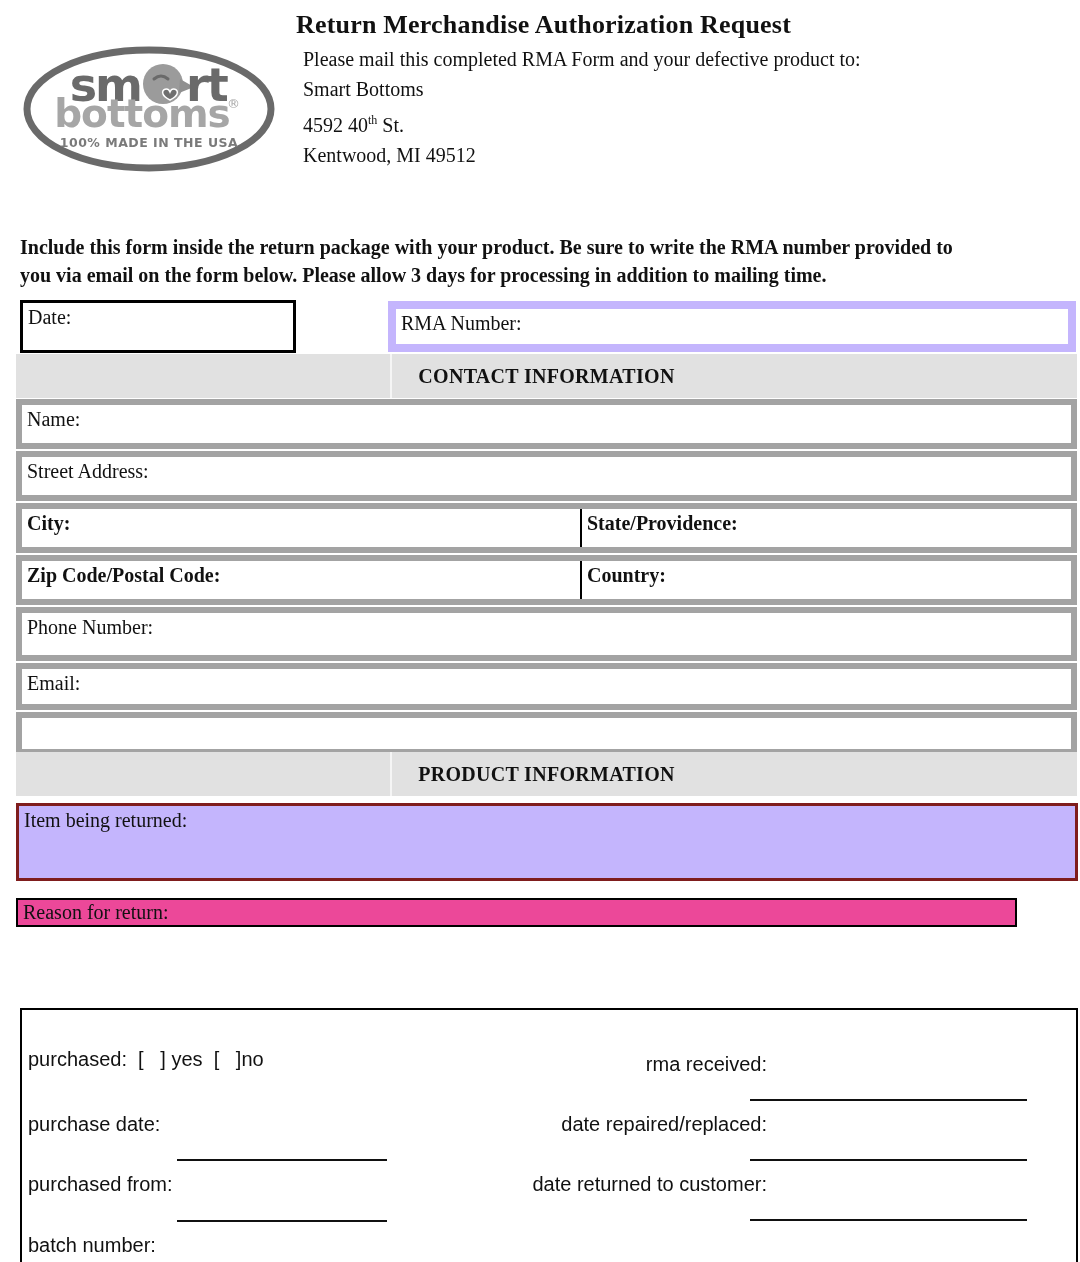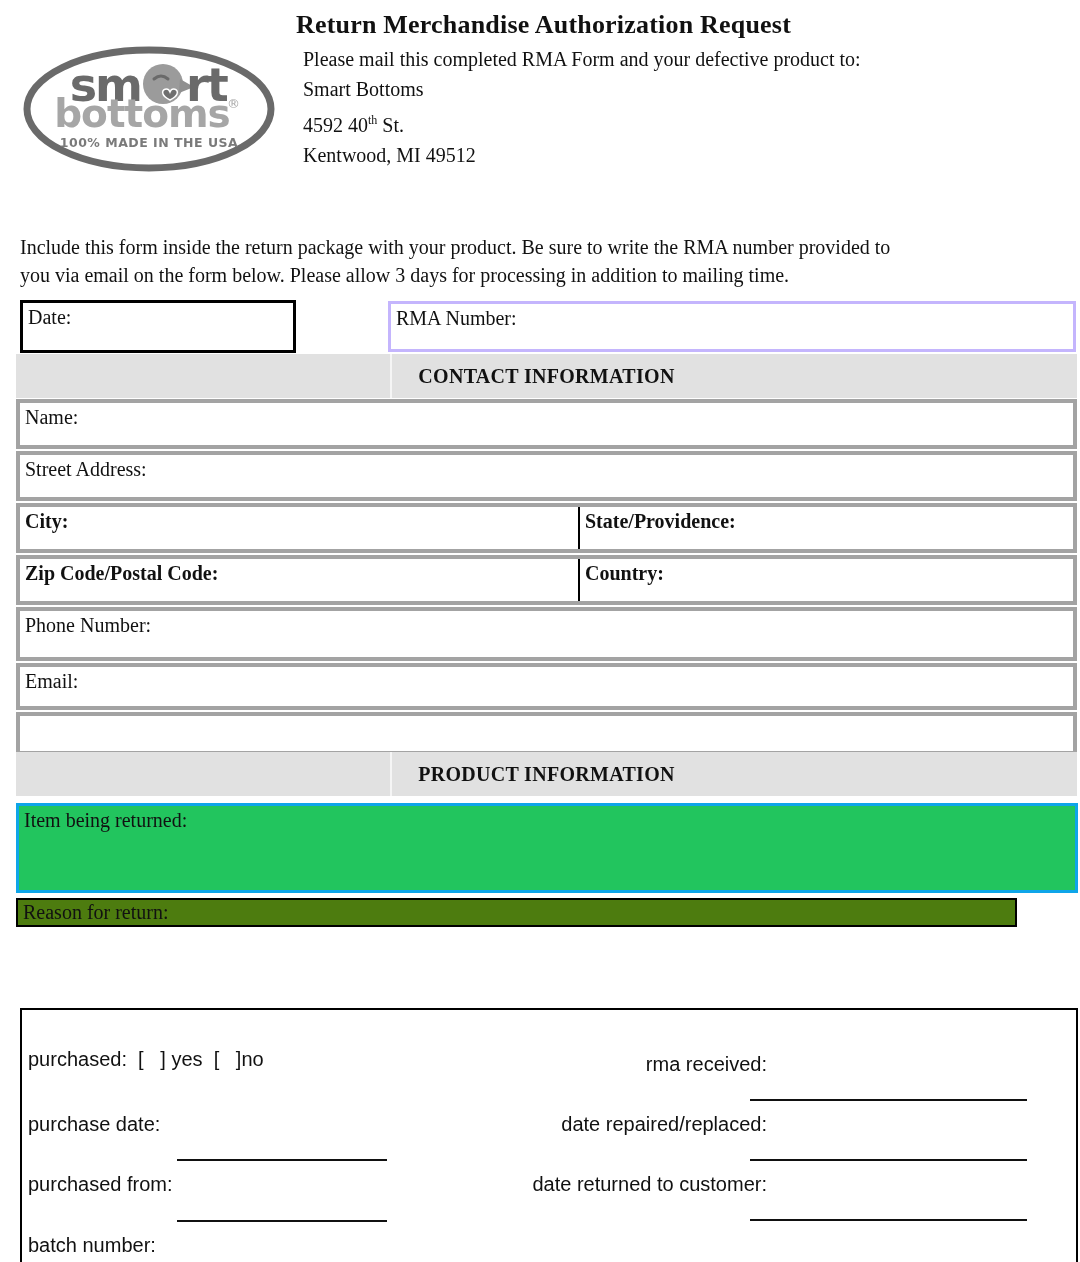--- a/index.html
+++ b/index.html
@@ -18,62 +18,62 @@
   .logo { position: absolute; left: 20px; top: 46px; width: 258px; height: 128px; }
   .title {
     position: absolute; left: 296px; top: 10px;
     font-size: 26px; font-weight: bold; letter-spacing: 0.2px;
   }
   .addr { position: absolute; left: 303px; top: 44px; font-size: 20px; line-height: 30.4px; }
   .addr-line { white-space: pre; }
   .addr sup { font-size: 12px; vertical-align: super; }
 
   
-  .intro { position: absolute; left: 20px; top: 234px; width: 990px; font-size: 20px; line-height: 27.5px; }
+  .intro { position: absolute; left: 20px; top: 234px; width: 990px; font-size: 20px; line-height: 27.5px; font-weight: bold; }
 
   
   .date-box {
     position: absolute; left: 20px; top: 300px; width: 276px; height: 53px;
     border: 3px solid #000; background: #fff; font-size: 20px; padding: 3px 0 0 5px;
   }
   .rma-box {
     position: absolute; left: 388px; top: 301px; width: 688px; height: 51px;
-    border: 3px solid #c4b5fd; background: #fff; font-size: 20px; padding: 3px 0 0 5px;
+    border: 8px solid #c4b5fd; background: #fff; font-size: 20px; padding: 3px 0 0 5px;
   }
 
   
   .band {
     position: absolute; left: 16px; width: 1061px; height: 44px;
     background: #e1e1e1; text-align: center;
     font-weight: bold; font-size: 20px; line-height: 44px; letter-spacing: 0.3px;
   }
   .band1 { top: 354px; }
   .band2 { top: 752px; }
   .band .divider { position: absolute; left: 374px; top: 0; width: 2px; height: 100%; background: #f5f5f5; }
 
   
   .ctable { position: absolute; left: 16px; top: 399px; width: 1061px; }
   .crow {
-    border: 4px solid #a3a3a3; margin-bottom: 2px; height: 50px;
+    border: 6px solid #a3a3a3; margin-bottom: 2px; height: 50px;
     font-size: 20px; background: #fff;
   }
   .crow .lbl { display: block; padding: 3px 0 0 5px; }
   .crow.split { display: flex; font-weight: bold; }
   .cell-l { width: 558px; padding: 3px 0 0 5px; }
   .cell-r { flex: 1; border-left: 2px solid #000; padding: 3px 0 0 5px; }
   .h49 { height: 54px; } .h47 { height: 47px; } .h43 { height: 43px; }
 
   
   .item-box {
-    position: absolute; left: 16px; top: 803px; width: 1062px; height: 90px;
-    border: 3px solid #0ea5e9; font-size: 20px; padding: 3px 0 0 5px; background: #22c55e;
+    position: absolute; left: 16px; top: 803px; width: 1062px; height: 78px;
+    border: 3px solid #7f1d1d; font-size: 20px; padding: 3px 0 0 5px; background: #c4b5fd;
   }
   .reason-box {
     position: absolute; left: 16px; top: 898px; width: 1001px; height: 29px;
-    border: 2px solid #000; font-size: 20px; line-height: 24px; padding-left: 5px; background: #4d7c0f;
+    border: 2px solid #000; font-size: 20px; line-height: 24px; padding-left: 5px; background: #ec4899;
   }
 
   
   .office {
     position: absolute; left: 20px; top: 1008px; width: 1058px; height: 262px;
     border: 2px solid #000; font-family: "Liberation Sans", sans-serif;
     font-size: 20px; background: #fff;
   }
   .office .abs { position: absolute; }
   .ou-line1 { left: 6px; top: 8px; width: 416px; word-spacing: 9px; }

